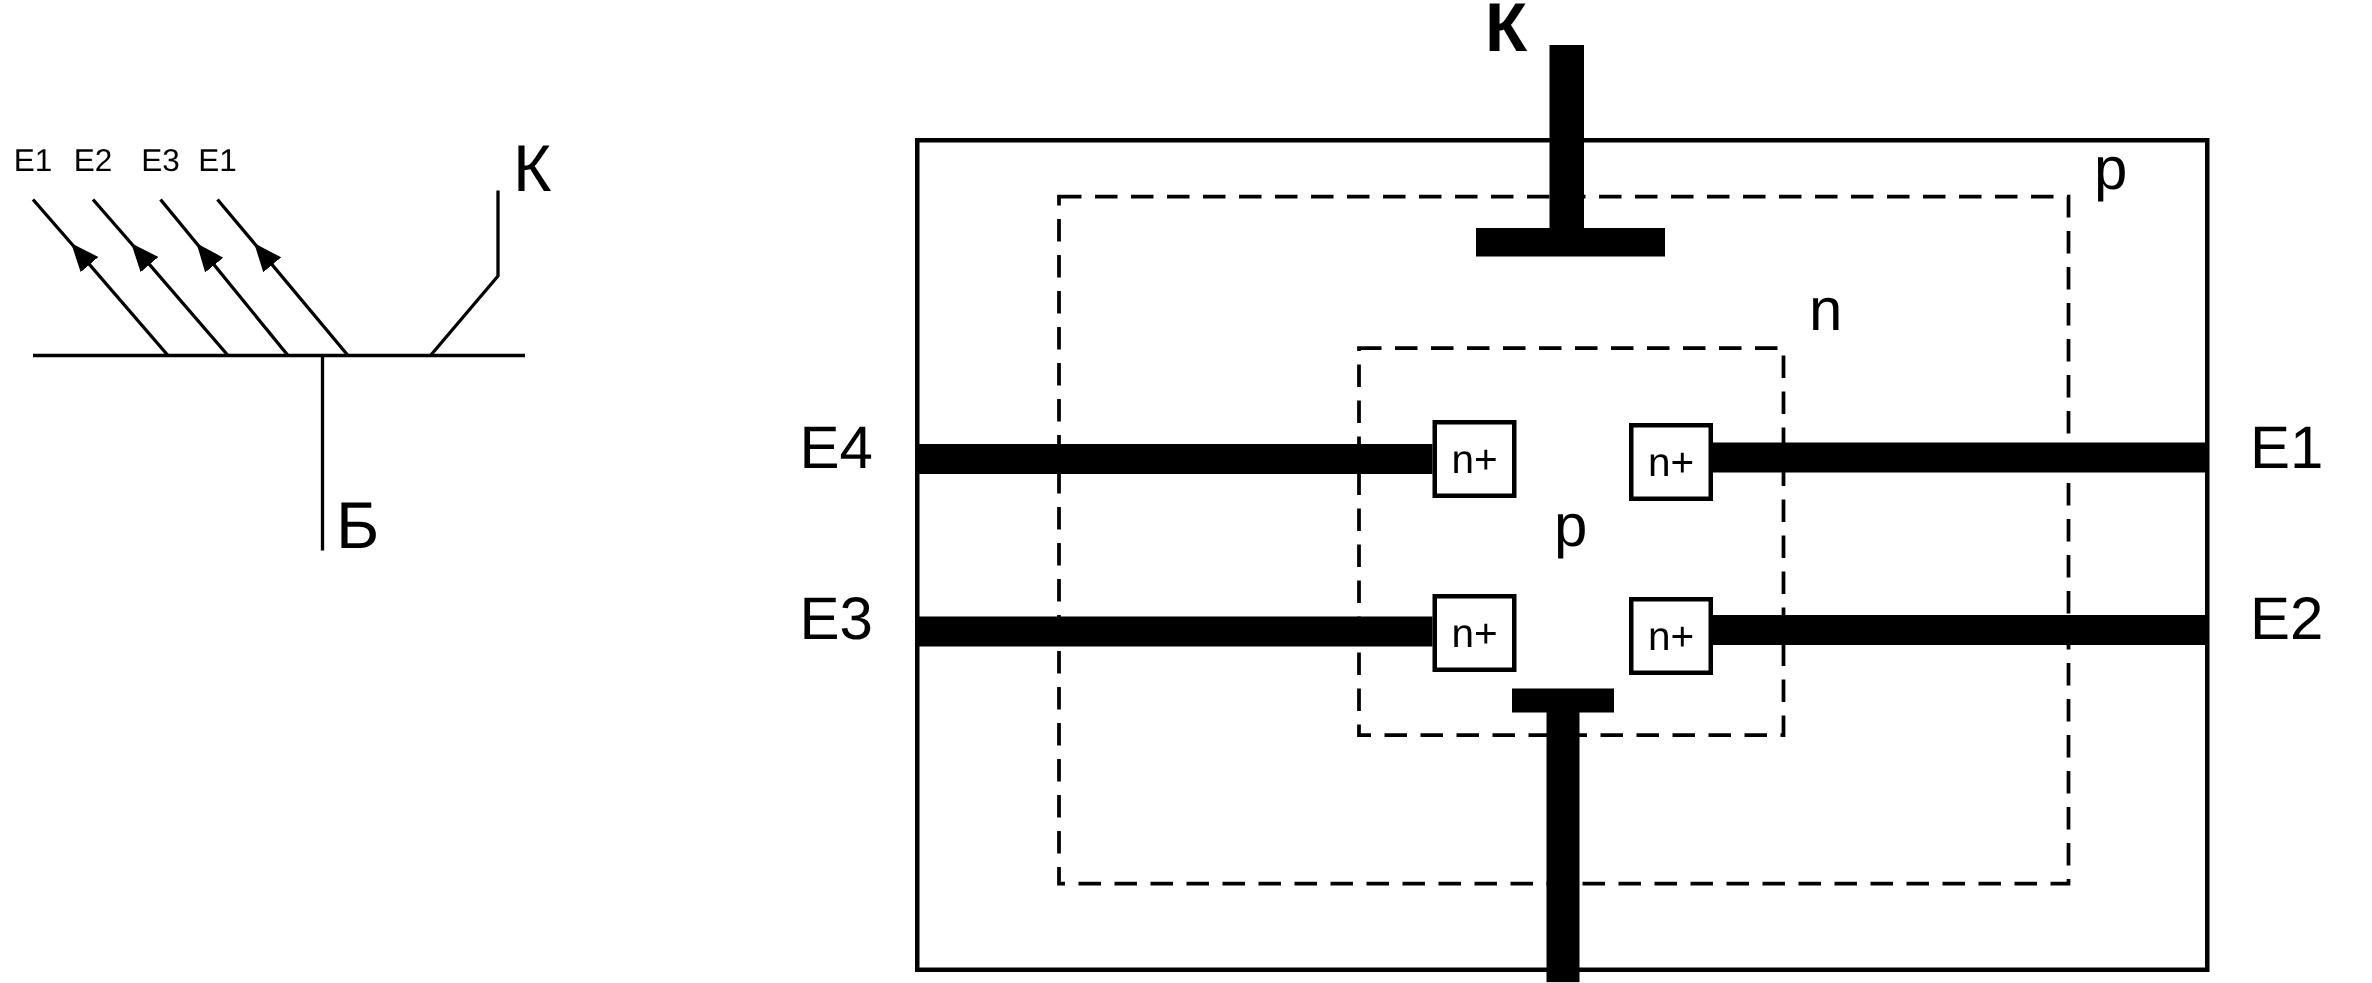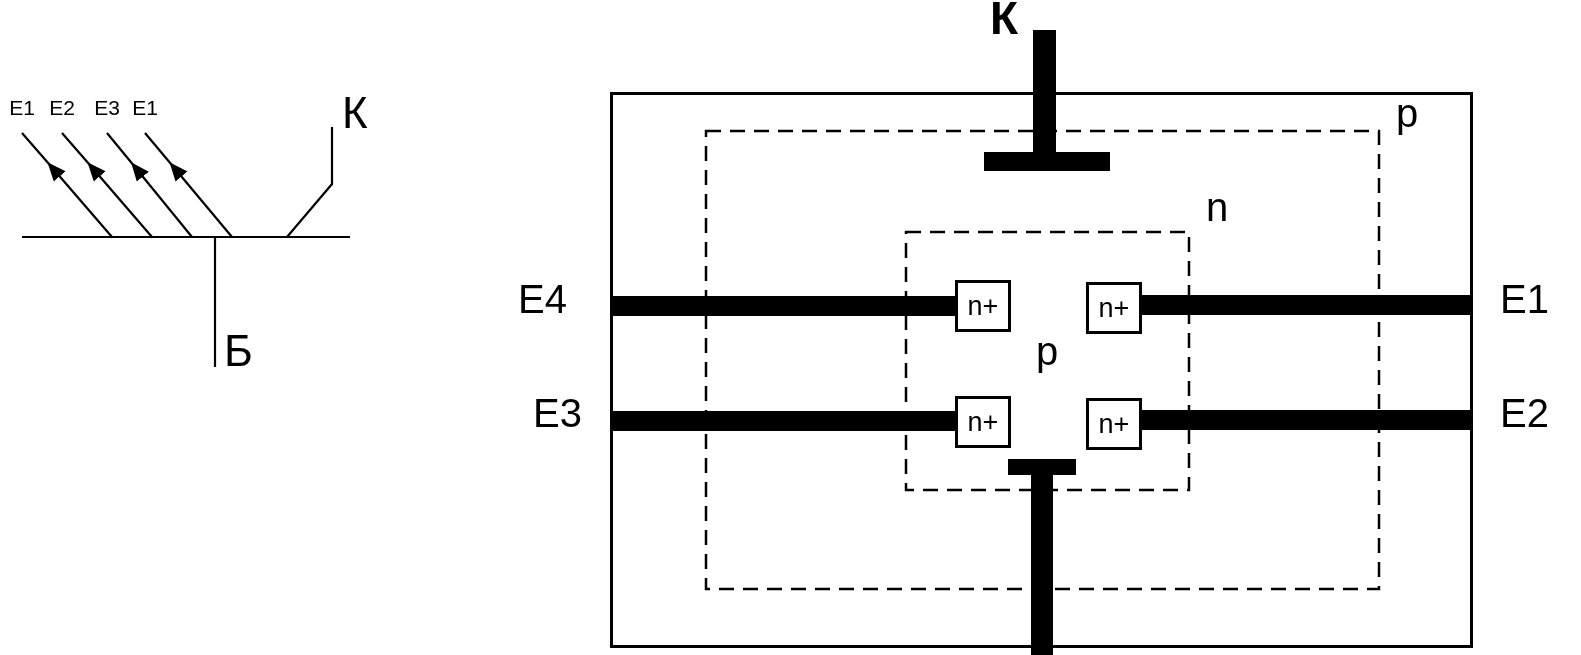--- a/index.html
+++ b/index.html
@@ -134,19 +134,19 @@
     </div>
     <div class="nplus-box" style="left:1086px; top:398px">
       <span>n+</span>
     </div>
 
     <div class="lbl ktop" style="left:990px; top:-6px">К</div>
     <div class="lbl b" style="left:1396px; top:92px">p</div>
     <div class="lbl b" style="left:1206px; top:186px">n</div>
     <div class="lbl b" style="left:1036px; top:330px">p</div>
 
-    <div class="lbl b" style="left:518px; top:278px">Е4</div>
+    <div class="lbl b" style="left:533px; top:278px">Е4</div>
     <div class="lbl b" style="left:533px; top:392px">Е3</div>
     <div class="lbl b" style="left:1500px; top:278px">Е1</div>
     <div class="lbl b" style="left:1500px; top:392px">Е2</div>
   </section>
 
 </div>
 
 </body></html>

